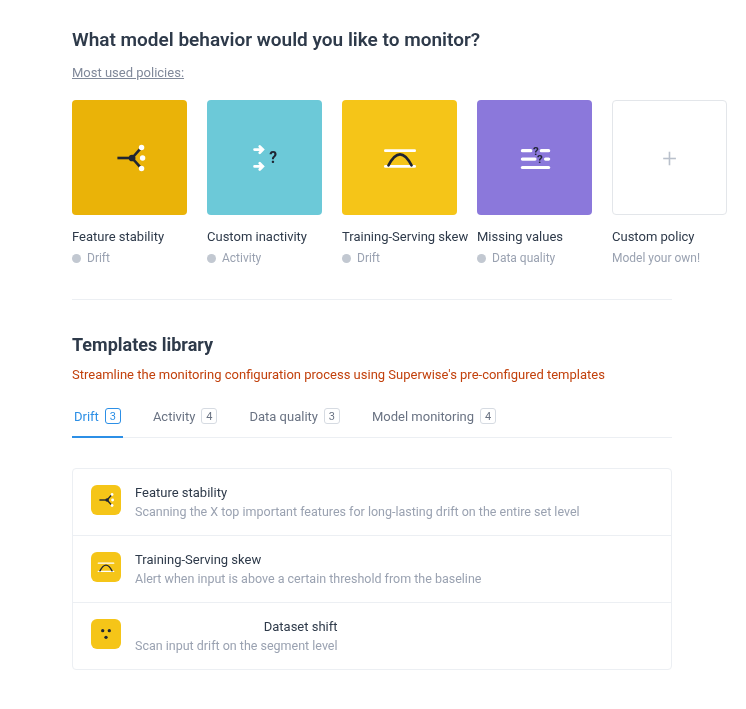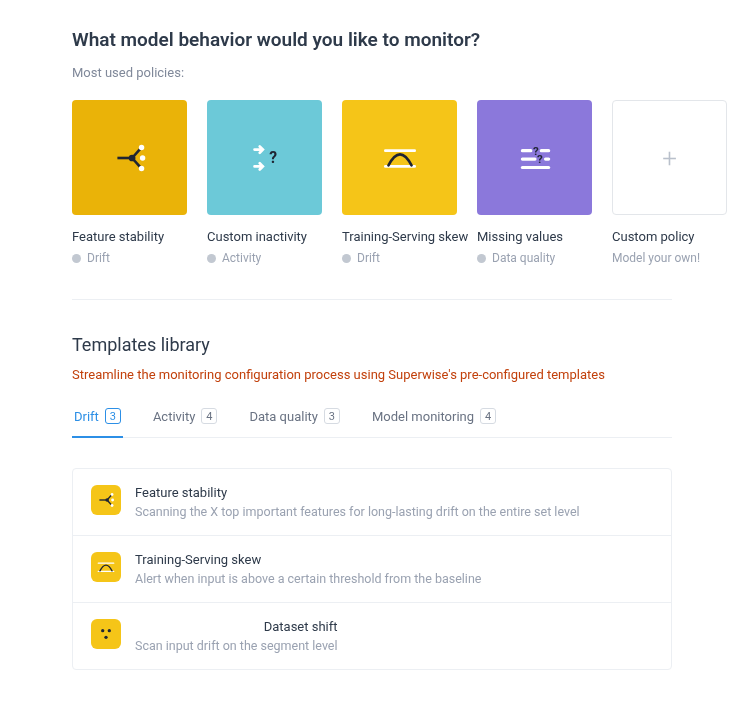--- a/index.html
+++ b/index.html
@@ -13,20 +13,21 @@
   .heading {
     font-size: 19px;
     font-weight: 600;
     color: #2e3a4a;
     margin-bottom: 14px;
   }
   .subheading {
     font-size: 13px;
     color: #80899a;
     margin-bottom: 20px;
+    text-decoration: underline;
   }
   .cards-row {
     display: flex;
     gap: 20px;
     margin-bottom: 34px;
   }
   .policy-card {
     width: 115px;
     cursor: pointer;
   }
@@ -60,21 +61,21 @@
     display: inline-block;
   }
   .divider {
     border: none;
     border-top: 1px solid #eceff3;
     margin: 0 0 34px 0;
     width: 600px;
   }
   .section-title {
     font-size: 18px;
-    font-weight: 400;
+    font-weight: 700;
     color: #2e3a4a;
     margin-bottom: 12px;
   }
   .section-desc {
     font-size: 13px;
     color: #c2410c;
     margin-bottom: 26px;
   }
   .tabs {
     display: flex;

